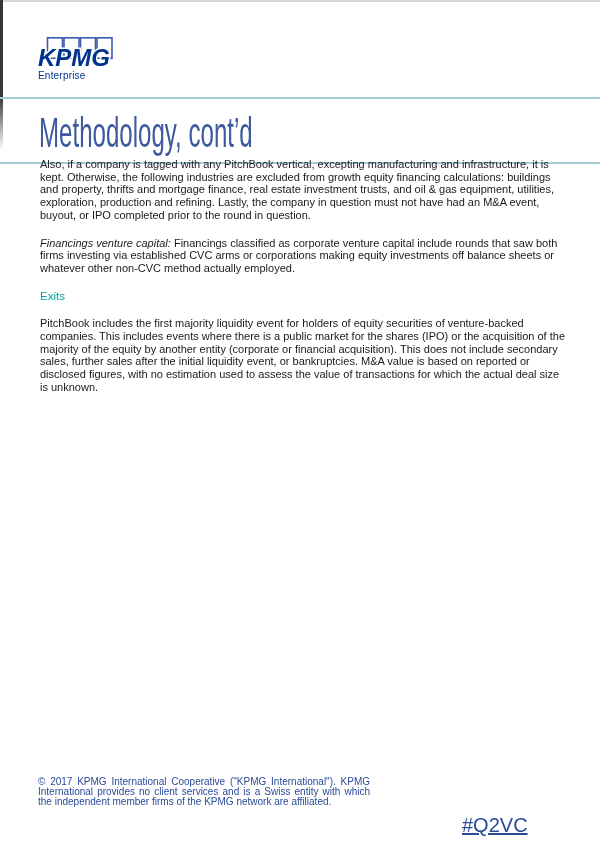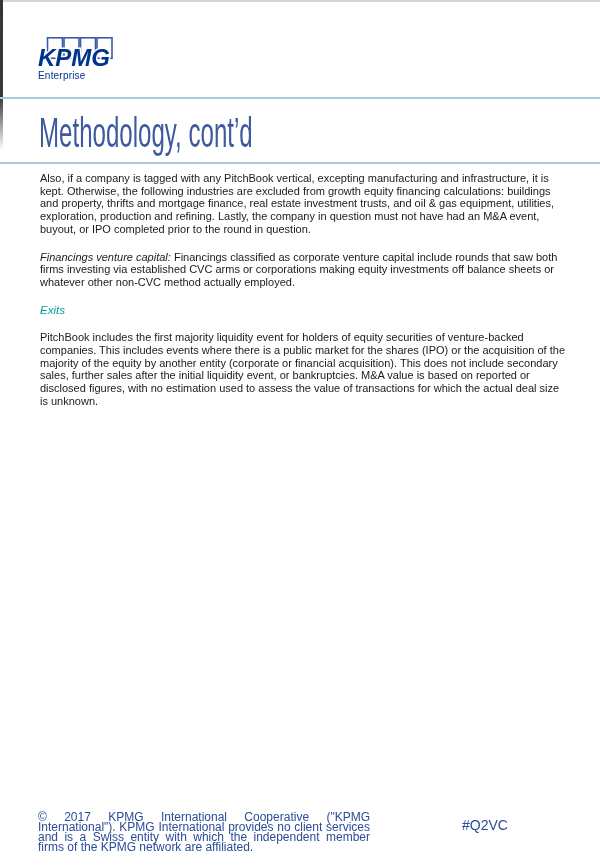--- a/index.html
+++ b/index.html
@@ -38,44 +38,45 @@
     position: absolute; left: 39px; top: 111px;
     font-size: 43px; line-height: 1; font-weight: 400;
     color: var(--title-blue, #3d5a9e);
     transform: scaleX(0.56);
     transform-origin: left top;
     white-space: nowrap;
     letter-spacing: 0px;
   }
   
   .content {
-    position: absolute; left: 40px; top: 172px; width: 528px;
+    position: absolute; left: 40px; top: 158px; width: 528px;
     font-size: 11px; line-height: 12.7px;
     color: var(--body-text, #1a1a1a);
     text-align: left;
   }
   .content p { margin: 0 0 15px 0; }
   .lead-italic { font-style: italic; }
   .exits-heading {
-    margin: 0; font-style: italic; font-weight: 400;
+    margin: 0; font-weight: 400;
     font-size: 11.5px; line-height: 12.7px;
     color: var(--exits-teal, #00a3a1);
   }
   .content p.after-heading { margin-top: 0; }
   
   .footer-copyright {
-    position: absolute; left: 38px; top: 812px; width: 332px;
-    font-size: 12px; line-height: 10px;
+    position: absolute; left: 38px; top: 777px; width: 332px;
+    font-size: 10px; line-height: 10px;
     text-align: justify;
     color: var(--footer-blue, #2a4b97);
   }
   .footer-hashtag {
     position: absolute; left: 462px; top: 816px;
-    font-size: 14px; line-height: 18px;
+    font-size: 20px; line-height: 18px;
     color: var(--footer-blue, #2a4b97);
+    text-decoration: underline;
   }
 </style>
 </head>
 <body>
 
 <div class="page">
 
   <div class="edge-top"></div>
   <div class="edge-left"></div>
 

